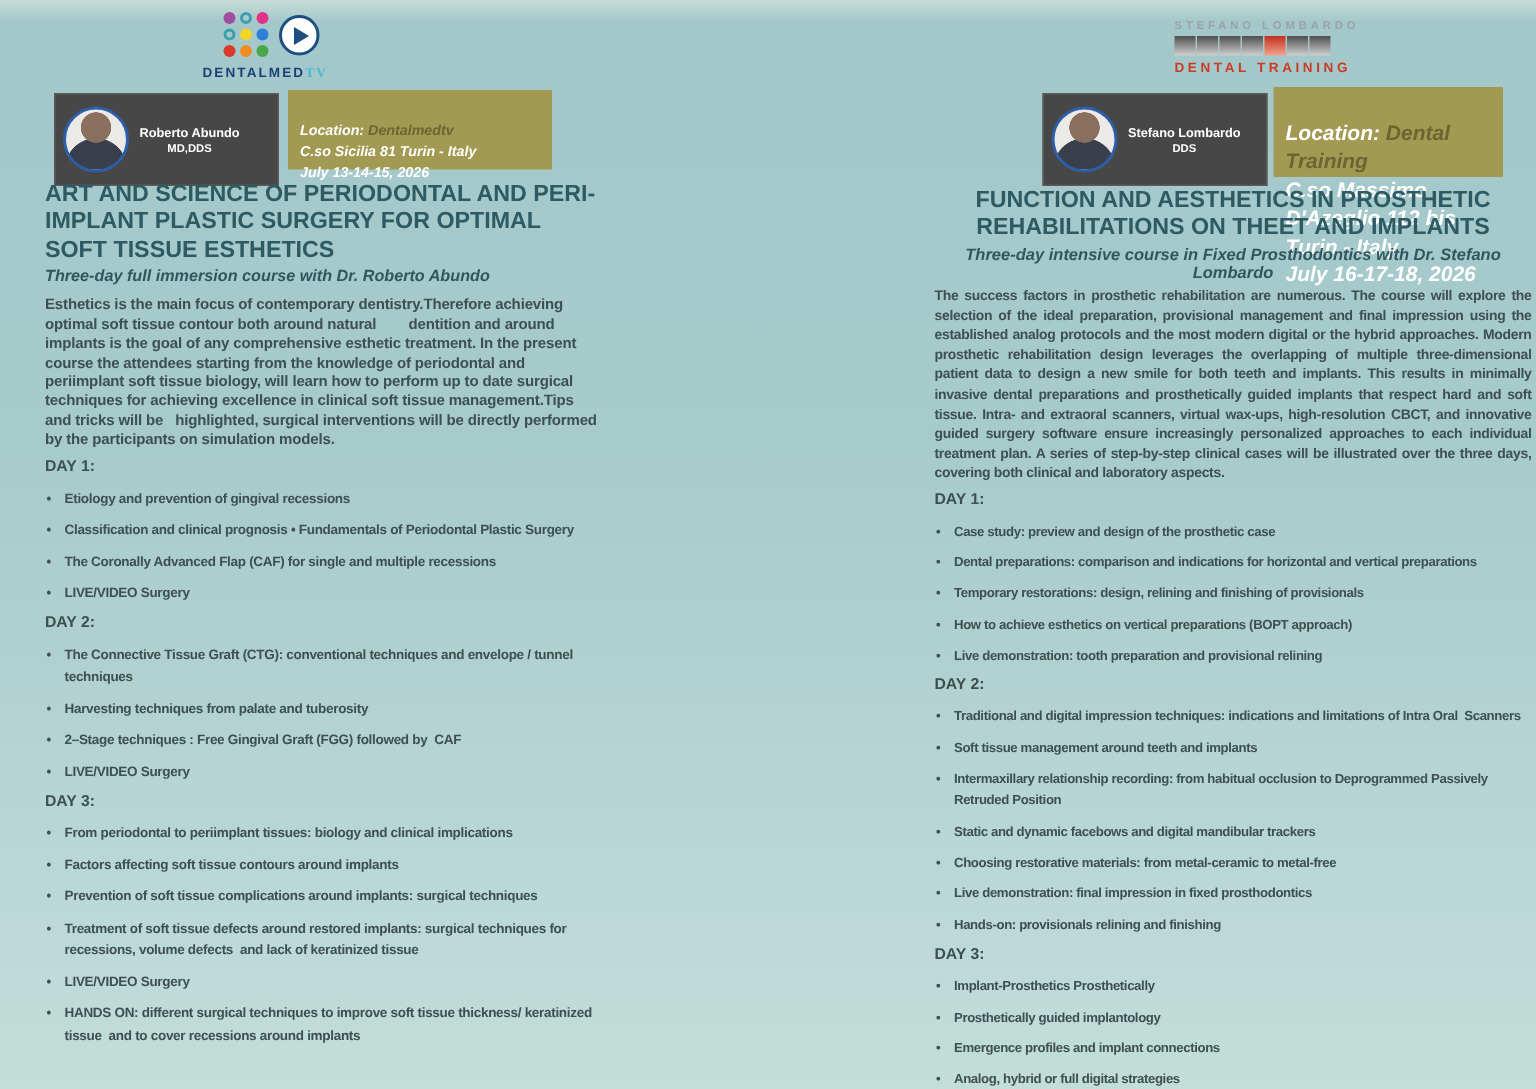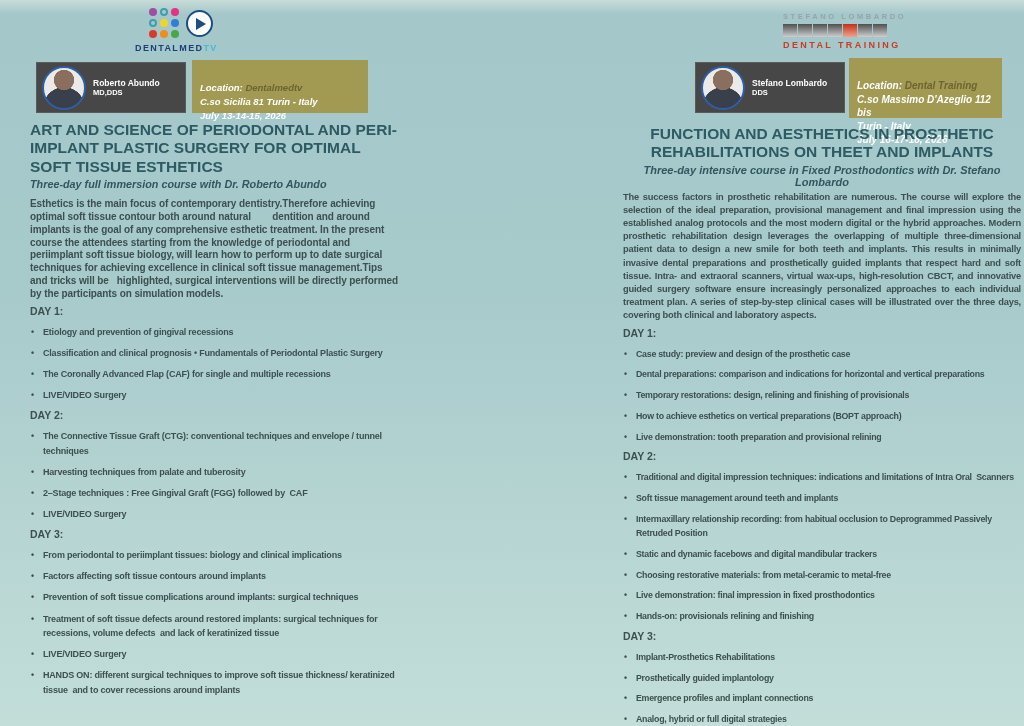--- a/index.html
+++ b/index.html
@@ -11,46 +11,46 @@
   .dm-logo{position:absolute;left:135px;top:8px;width:100px;}
   .dm-top{display:flex;align-items:center;gap:6px;margin-left:14px;}
   .dm-dots{display:grid;grid-template-columns:repeat(3,9px);grid-auto-rows:9px;gap:2px;}
   .dot{width:8px;height:8px;border-radius:50%;display:inline-block;box-sizing:border-box;}
   .dot.open{background:transparent;border:2px solid #3d9fae;}
   .play-circle{width:27px;height:27px;border-radius:50%;border:2px solid #1c4e80;background:#fdfdfd;
                display:flex;align-items:center;justify-content:center;box-sizing:border-box;}
   .play-tri{width:0;height:0;border-left:10px solid #1c4e80;border-top:6px solid transparent;
             border-bottom:6px solid transparent;margin-left:2px;}
   .dm-word{margin-top:4px;font-size:9px;font-weight:bold;letter-spacing:1.4px;color:#1b3f77;white-space:nowrap;}
-  .dm-word .tv{color:#49b8d6;}
+  .dm-word .tv{color:#49b8d6;font-family:Liberation Serif, serif;}
 
   .sl-logo{position:absolute;left:783px;top:12px;width:112px;text-align:left;}
   .sl-name{font-size:7.5px;letter-spacing:2.6px;color:#98a2a8;font-weight:bold;white-space:nowrap;}
   .sl-squares{display:flex;gap:1px;margin-top:3px;}
   .square{width:14px;height:13px;background:linear-gradient(180deg,#4f4f4f,#cfcfcf);}
   .square.red{background:linear-gradient(180deg,#c1301c,#f2a28e);}
   .sl-train{margin-top:3px;font-size:9px;font-weight:bold;letter-spacing:2.4px;color:#cc3a22;white-space:nowrap;}
 
   
-  .card{position:absolute;width:150px;height:51px;background:#474747;border:1px solid #5a5a5a;
-        display:flex;align-items:center;box-sizing:border-box;}
+  .card{position:absolute;width:150px;height:62px;background:#474747;border:1px solid #5a5a5a;
+        display:flex;align-items:center;box-sizing:border-box;text-align:center;}
   .card.left{left:36px;top:62px;}
   .card.right{left:695px;top:62px;}
   .avatar{width:44px;height:44px;border-radius:50%;margin-left:5px;flex:0 0 auto;
           border:2px solid #2d5fa8;box-sizing:border-box;
           background:radial-gradient(circle at 50% 30%,#8a6f5e 0 29%,transparent 30%),
                      radial-gradient(circle at 50% 100%,#39404b 0 46%,transparent 47%),#eceae6;}
   .card .who{margin-left:7px;color:#fff;line-height:1.25;}
   .who .nm{font-size:8.5px;font-weight:bold;}
   .who .cred{font-size:7.5px;font-weight:bold;}
 
   .locbox{position:absolute;background:#a29a52;color:#fff;font-style:italic;font-weight:bold;
           padding:21px 8px;box-sizing:border-box;}
   .locbox.left{left:192px;top:60px;width:176px;height:53px;font-size:9.5px;line-height:1.45;}
-  .locbox.right{left:849px;top:58px;width:153px;height:60px;font-size:10px;line-height:1.35;}
+  .locbox.right{left:849px;top:58px;width:153px;height:60px;font-size:14px;line-height:1.35;}
   .locbox .venue{color:#6c6432;}
 
   
   .col{position:absolute;color:#3d4f50;}
   .col-left{left:30px;top:121px;width:372px;}
   .col-right{left:623px;top:125px;width:398px;}
   h1{margin:0;font-size:15.5px;line-height:1.18;color:#2d5a63;font-weight:bold;}
   .col-right h1{text-align:center;}
   .subtitle{font-size:10.8px;font-style:italic;font-weight:bold;color:#31565e;margin-top:2px;}
   .col-right .subtitle{text-align:center;font-size:11px;}
@@ -182,21 +182,21 @@
           <div class="bullet">Traditional and digital impression techniques: indications and limitations of Intra Oral  Scanners</div>
           <div class="bullet">Soft tissue management around teeth and implants</div>
           <div class="bullet">Intermaxillary relationship recording: from habitual occlusion to Deprogrammed Passively Retruded Position</div>
           <div class="bullet">Static and dynamic facebows and digital mandibular trackers</div>
           <div class="bullet">Choosing restorative materials: from metal-ceramic to metal-free</div>
           <div class="bullet">Live demonstration: final impression in fixed prosthodontics</div>
           <div class="bullet">Hands-on: provisionals relining and finishing</div>
         </div>
         <div>
           <div class="day-label">DAY 3:</div>
-          <div class="bullet">Implant-Prosthetics Rehabilitations</div>
+          <div class="bullet">Implant-Prosthetics Prosthetically</div>
           <div class="bullet">Prosthetically guided implantology</div>
           <div class="bullet">Emergence profiles and implant connections</div>
           <div class="bullet">Analog, hybrid or full digital strategies</div>
         </div>
       </div>
   </section>
 
 </div>
 
 </body></html>

